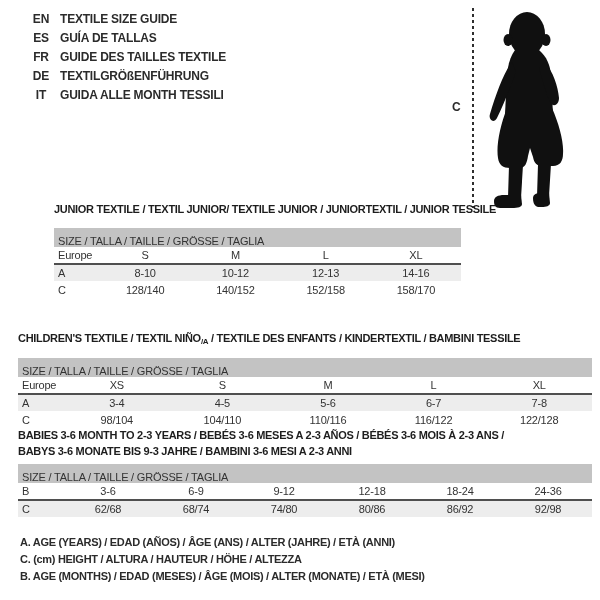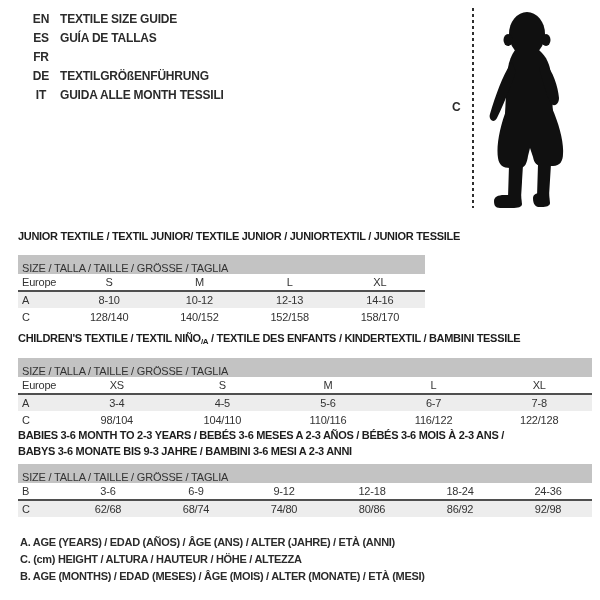--- a/index.html
+++ b/index.html
@@ -14,21 +14,21 @@
 
   
   .measure-line { position:absolute; left:472px; top:8px; width:2px; height:200px;
     background:repeating-linear-gradient(to bottom,#2e2e2e 0 3px, transparent 3px 6px); }
   .measure-label { position:absolute; left:452px; top:100px; font-weight:700; font-size:12px; }
   .baby { position:absolute; left:481px; top:2px; width:118px; height:210px; }
   .baby path, .baby ellipse { fill:#101010; }
 
   
   .tbl { position:absolute; left:18px; }
-  .t1 { top:230px; width:407px; }
+  .t1 { top:203px; width:407px;margin-left:36px; }
   .t2 { top:332px; width:574px; }
   .t3 { top:427px; width:574px; }
   .tbl-title { font-weight:700; font-size:11px; letter-spacing:-0.3px; line-height:13px;
     margin-bottom:12px; white-space:nowrap; color:#1d1d1d; }
   .t3 .tbl-title { line-height:16px; margin-bottom:5px; }
   .subscript { font-size:8px; position:relative; top:2px; }
   table { width:100%; border-collapse:collapse; table-layout:fixed;
     font-size:11px; letter-spacing:-0.2px; color:#333; }
   col.c-label { width:46px; }
   .size-bar th { background:#c3c3c3; height:16px; text-align:left; padding:7px 0 0 4px;
@@ -51,20 +51,21 @@
     <div class="lang-row">
       <span class="lang-code">EN</span>
       <span class="lang-title">TEXTILE SIZE GUIDE</span>
     </div>
     <div class="lang-row">
       <span class="lang-code">ES</span>
       <span class="lang-title">GUÍA DE TALLAS</span>
     </div>
     <div class="lang-row">
       <span class="lang-code">FR</span>
+      <span class="lang-title">GUIDE DES TAILLES TEXTILE</span>
     </div>
     <div class="lang-row">
       <span class="lang-code">DE</span>
       <span class="lang-title">TEXTILGRÖßENFÜHRUNG</span>
     </div>
     <div class="lang-row">
       <span class="lang-code">IT</span>
       <span class="lang-title">GUIDA ALLE MONTH TESSILI</span>
     </div>
   </div>

